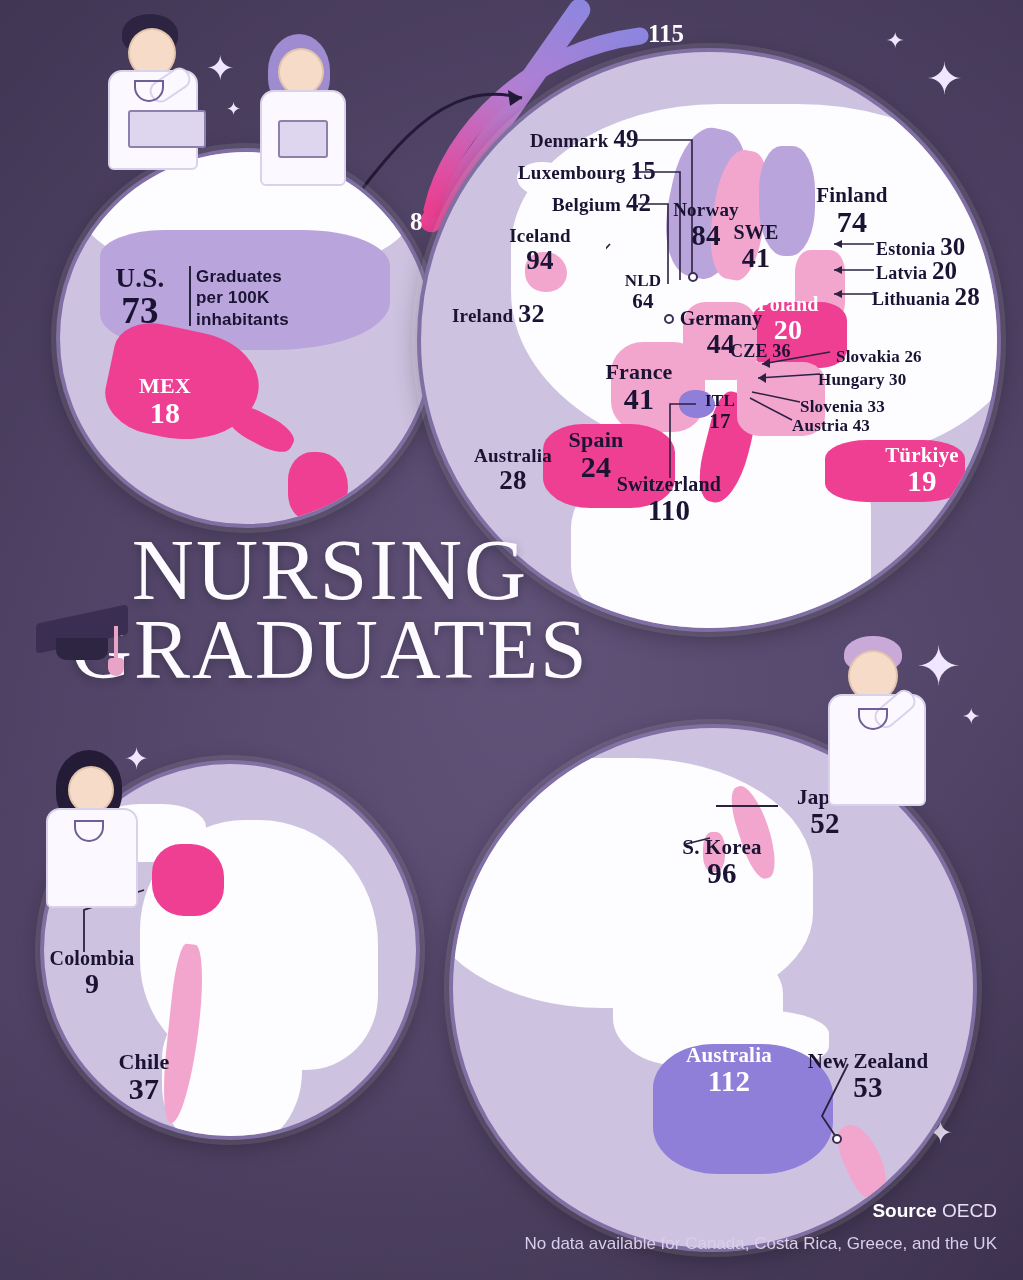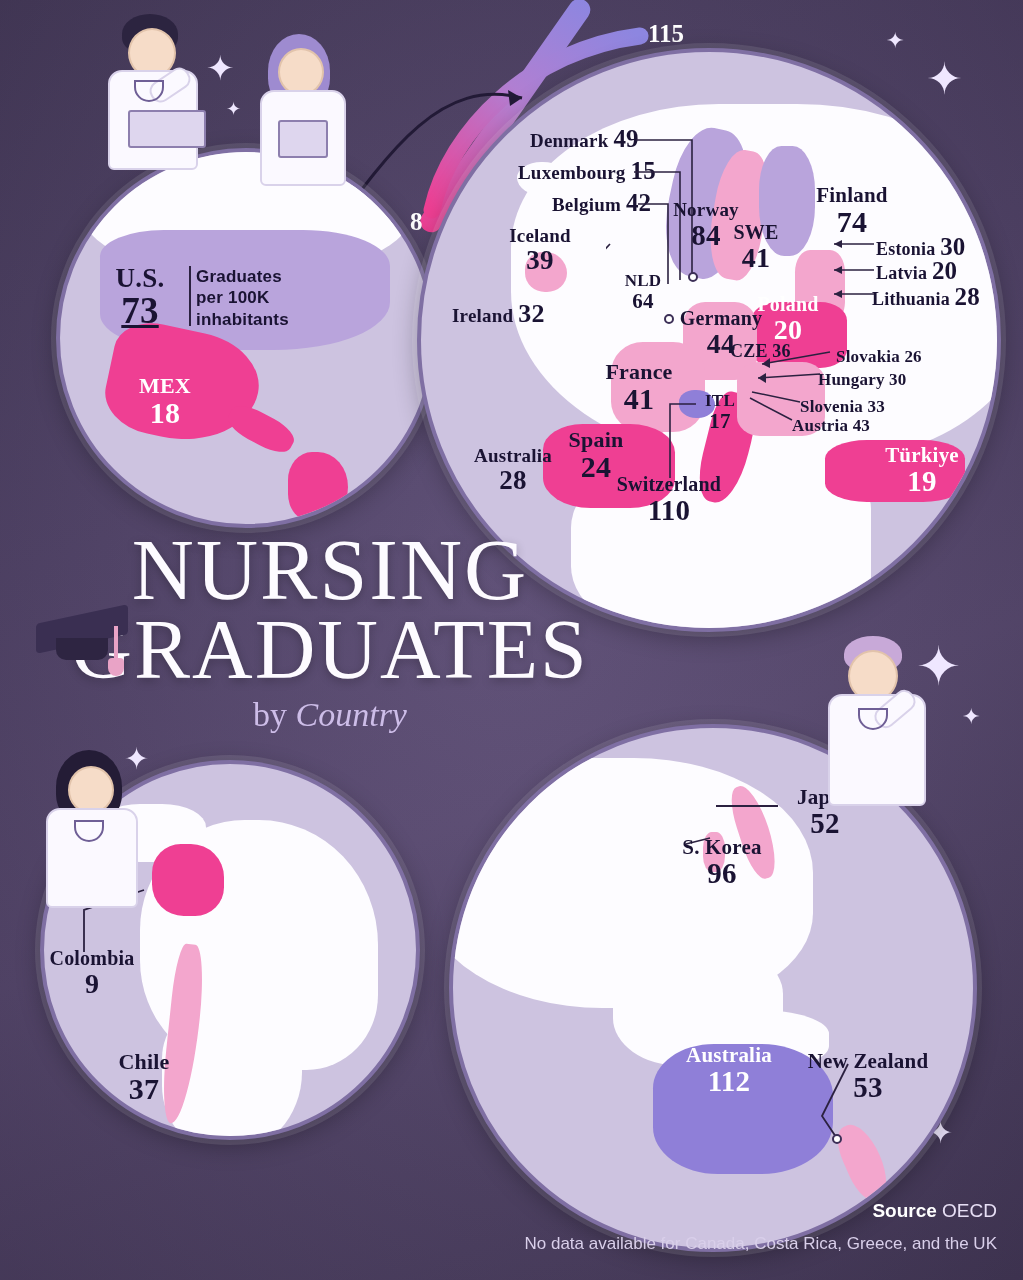--- a/index.html
+++ b/index.html
@@ -124,21 +124,21 @@
 
   <div class="plumland" style="left:40px;top:78px;width:290px;height:120px;border-radius:22% 30% 40% 30%;"></div>
 
   <div class="pinkland" style="left:48px;top:178px;width:150px;height:110px;border-radius:30% 45% 60% 35%;transform:rotate(12deg);"></div>
   <div class="pinkland" style="left:166px;top:262px;width:70px;height:30px;border-radius:40%;transform:rotate(28deg);"></div>
   <div class="pinkland" style="left:228px;top:300px;width:60px;height:70px;border-radius:40% 50% 50% 40%;"></div>
   <div class="land" style="left:292px;top:4px;width:80px;height:70px;"></div>
 </div>
 <div class="lbl" style="left:95px;top:264px;width:90px;">
   <span style="font-size:27px;">U.S.</span>
-  <span class="n" style="font-size:37px;text-decoration:underline;">73</span>
+  <span class="n" style="font-size:37px;">73</span>
 </div>
 <div class="leader" style="left:189px;top:266px;width:2px;height:60px;"></div>
 <div class="lbl" style="left:196px;top:266px;width:120px;text-align:left;font-family:'Liberation Sans',sans-serif;font-size:17px;line-height:1.25;">
   <span>Graduates</span><br>
   <span>per 100K</span><br>
   <span>inhabitants</span>
 </div>
 <div class="lbl white" style="left:120px;top:374px;width:90px;">
   <span style="font-size:22px;">MEX</span>
   <span class="n" style="font-size:30px;">18</span>
@@ -182,21 +182,21 @@
   <path d="M30,8 L86,8 L86,146" stroke="#2b2140" stroke-width="1.6" fill="none"></path>
   <path d="M28,40 L74,40 L74,148" stroke="#2b2140" stroke-width="1.6" fill="none"></path>
   <path d="M32,72 L62,72 L62,152" stroke="#2b2140" stroke-width="1.6" fill="none"></path>
   <path d="M4,112 L-28,146" stroke="#2b2140" stroke-width="1.6" fill="none"></path>
 </svg>
 <div class="dot" style="left:688px;top:272px;"></div>
 <div class="dot" style="left:664px;top:314px;"></div>
 
 <div class="lbl" style="left:500px;top:226px;width:80px;">
   <span style="font-size:19px;">Iceland</span>
-  <span class="n" style="font-size:27px;">39</span>
+  <span class="n" style="font-size:27px;">94</span>
 </div>
 <div class="lbl row" style="left:452px;top:300px;font-size:19px;">
   <span>Ireland</span>
   <span style="font-size:26px;">32</span>
 </div>
 <div class="lbl" style="left:618px;top:272px;width:50px;">
   <span style="font-size:17px;">NLD</span>
   <span class="n" style="font-size:21px;">64</span>
 </div>
 <div class="lbl" style="left:668px;top:200px;width:76px;">
@@ -274,23 +274,20 @@
   <span class="n" style="font-size:27px;">28</span>
 </div>
 <div class="lbl white" style="left:874px;top:444px;width:96px;">
   <span style="font-size:21px;">Türkiye</span>
   <span class="n" style="font-size:29px;">19</span>
 </div>
 
 <div id="title-block">
   <div class="t1" style="text-transform:uppercase;">Nursing</div>
   <div class="t2" style="text-transform:uppercase;">Graduates</div>
-  <div class="t3">
-    <span>by </span><em>Country</em>
-  </div>
 </div>
 
 <div id="gradcap">
   <div class="capTop"></div>
   <div class="capBase"></div>
   <div class="tassel"></div>
   <div class="knot"></div>
 </div>
 
 <div class="globe" id="globe-sa">

